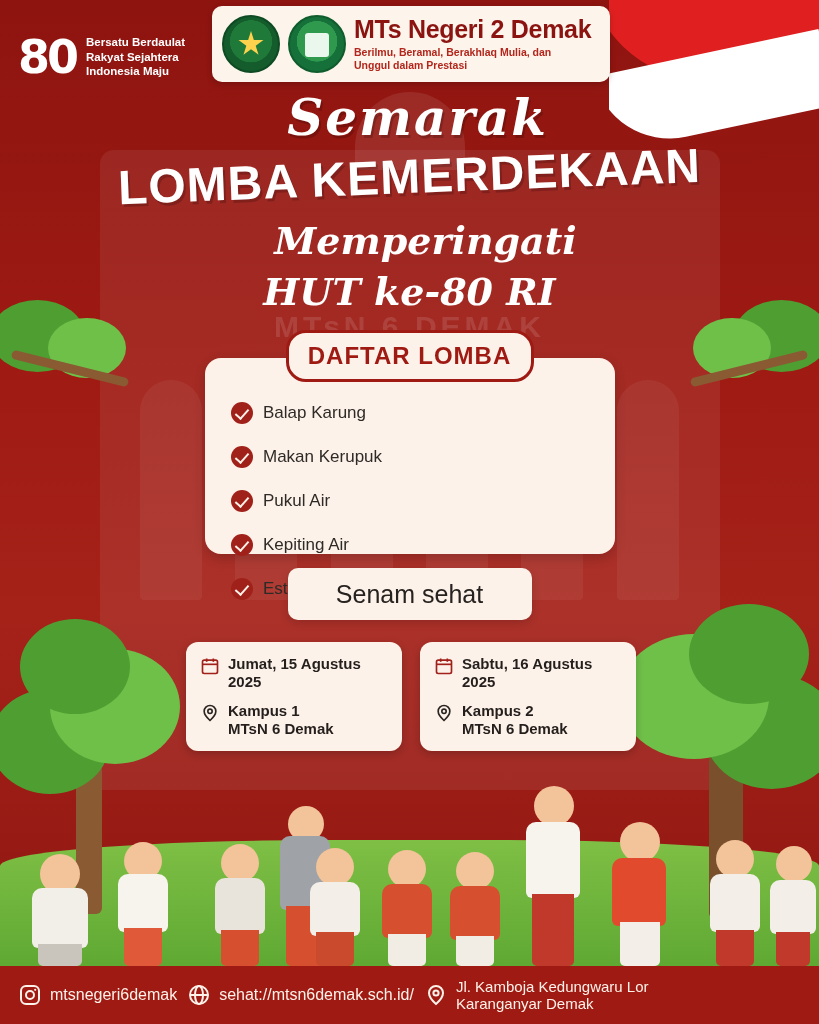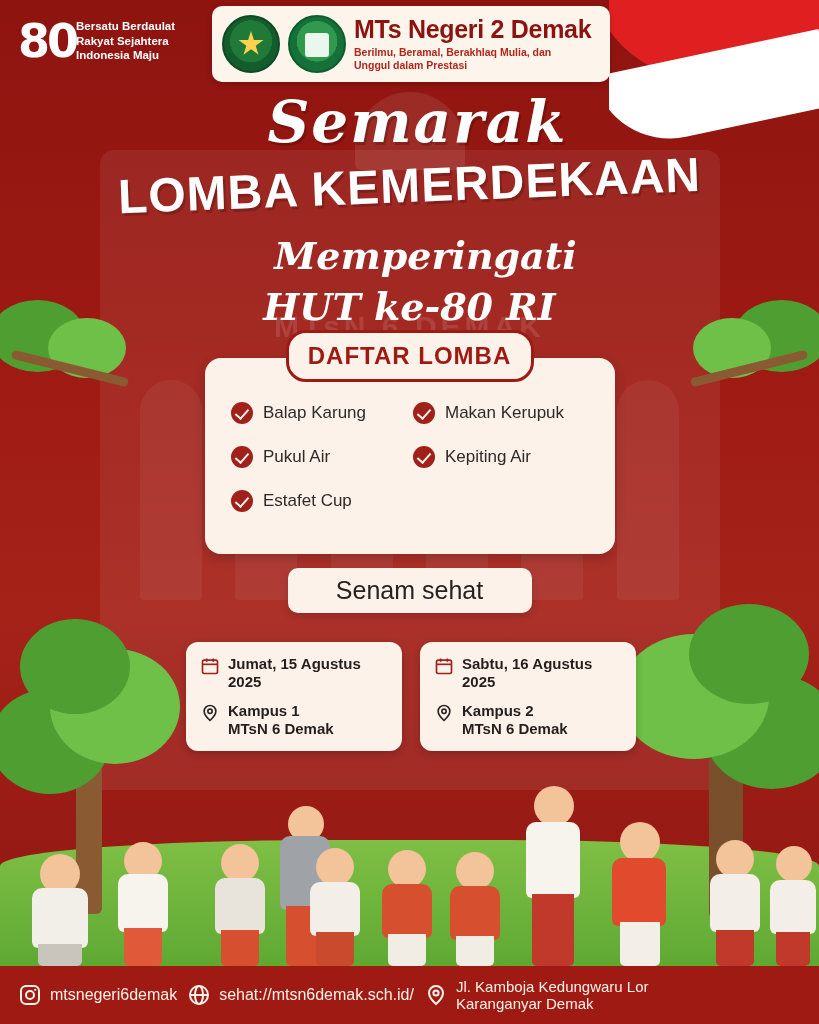--- a/index.html
+++ b/index.html
@@ -96,23 +96,24 @@
 
   
   .topbar {
     position: absolute;
     top: 0; left: 0;
     width: 100%;
     height: 92px;
   }
   .logo80 {
     position: absolute;
-    left: 18px; top: 14px;
+    left: 18px; top: 30px;
     display: flex;
     align-items: center;
+    gap: 10px;
   }
   .logo80 .num {
     font-size: 46px;
     font-weight: 900;
     color: #fff;
     letter-spacing: -3px;
     font-family: "DejaVu Sans", sans-serif;
     -webkit-text-stroke: 0px;
   }
   .logo80 .lines {
@@ -186,39 +187,39 @@
     position: absolute;
     top: 88px;
     width: 100%;
     text-align: center;
     color: #fff;
   }
   .h-semarak {
     font-family: "DejaVu Serif", serif;
     font-style: italic;
     font-weight: bold;
-    font-size: 58px;
+    font-size: 50px;
     letter-spacing: 2px;
     text-shadow: 2px 3px 0 rgba(0,0,0,0.18);
     margin-left: 16px;
   }
   .h-lomba {
     font-size: 48px;
     font-weight: 900;
     letter-spacing: 1px;
     margin-top: 2px;
     transform: rotate(-2.2deg);
     text-shadow: 2px 3px 0 rgba(0,0,0,0.18);
   }
   .h-memperingati {
     font-family: "DejaVu Serif", serif;
     font-style: italic;
     font-weight: bold;
     font-size: 38px;
-    margin-top: 20px;
+    margin-top: 14px;
     padding-left: 32px;
   }
   .h-hut {
     font-family: "DejaVu Serif", serif;
     font-style: italic;
     font-weight: bold;
     font-size: 38px;
     margin-top: 6px;
     text-align: center;
   }
@@ -252,21 +253,21 @@
     width: 410px;
     height: 196px;
     background: #fdf2e9;
     border-radius: 16px;
     padding: 44px 26px 14px 26px;
     z-index: 3;
     box-shadow: 0 4px 12px rgba(0,0,0,0.18);
   }
   .lomba-grid {
     display: grid;
-    grid-template-columns: 1fr 1fr;
+    grid-template-columns: 1fr;
     row-gap: 22px;
     column-gap: 6px;
   }
   .lomba-item {
     display: flex;
     align-items: center;
     gap: 10px;
     font-size: 17px;
     color: #2e2a27;
   }
@@ -287,21 +288,21 @@
     transform: rotate(42deg);
   }
 
   
   .senam {
     position: absolute;
     left: 50%;
     transform: translateX(-50%);
     top: 568px;
     width: 244px;
-    height: 45px;
+    height: 52px;
     background: #fdf2e9;
     border-radius: 10px;
     display: flex;
     align-items: center;
     justify-content: center;
     z-index: 4;
     box-shadow: 0 3px 8px rgba(0,0,0,0.15);
   }
   .senam span {
     font-size: 25px;

